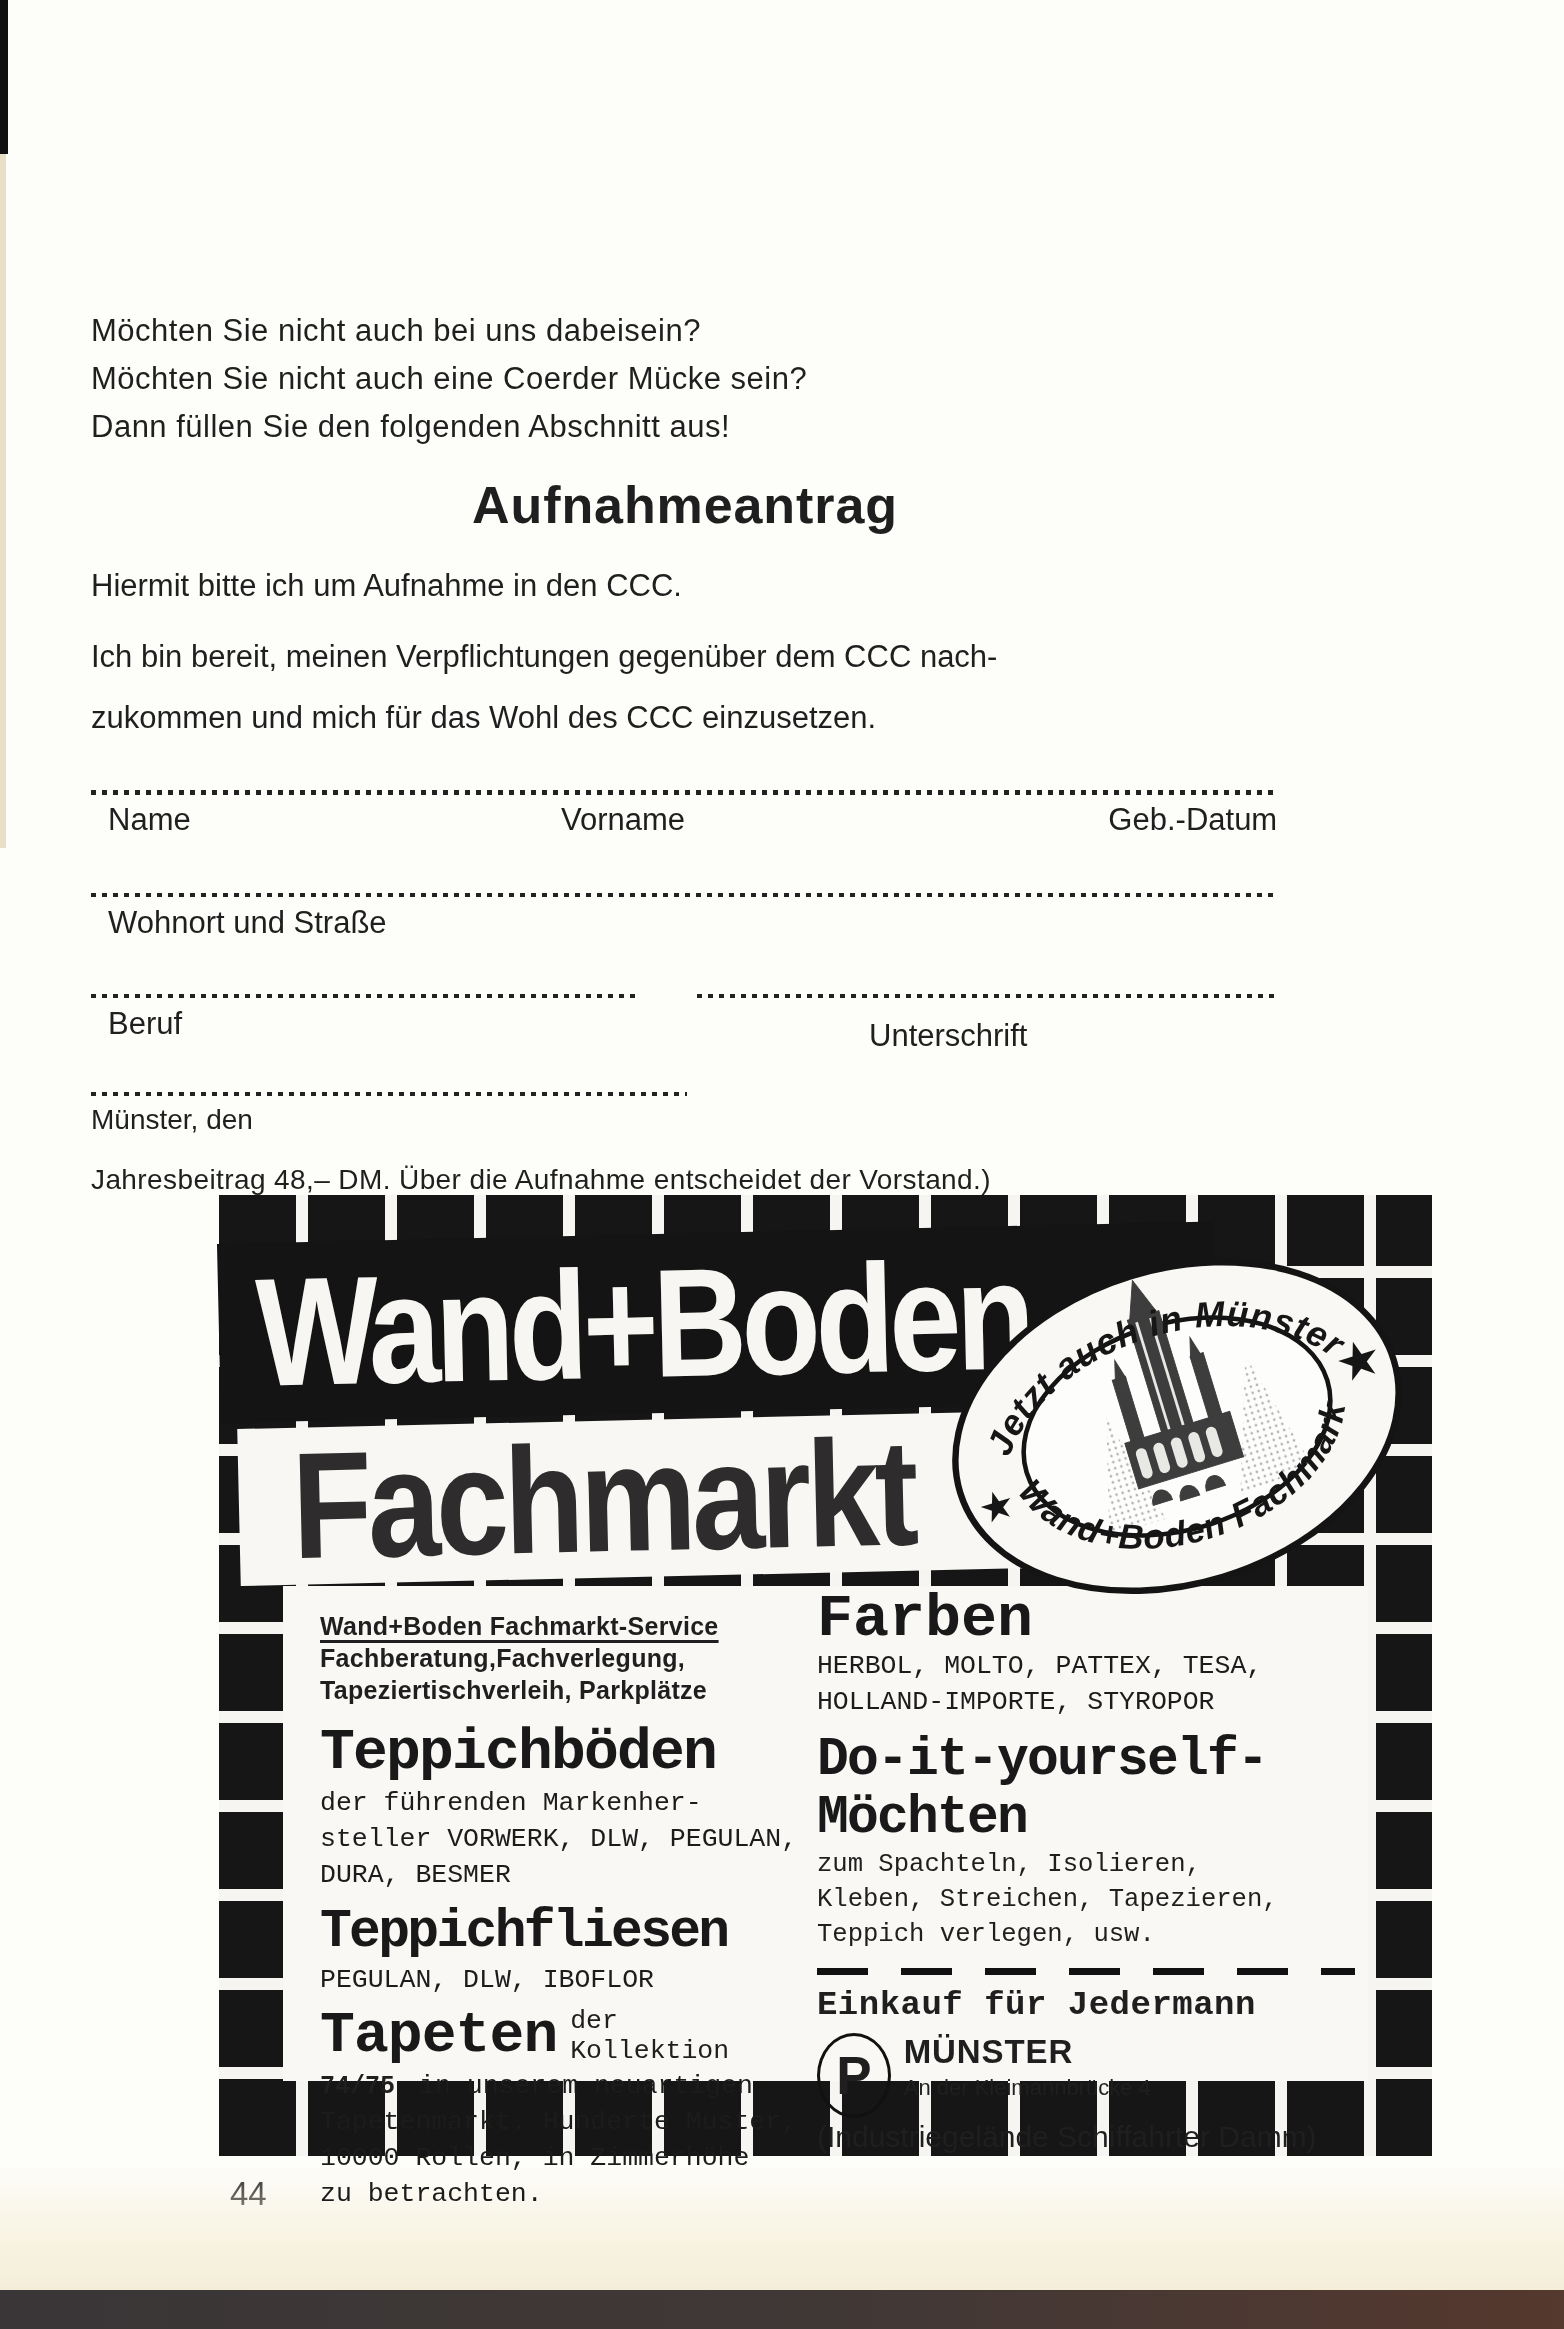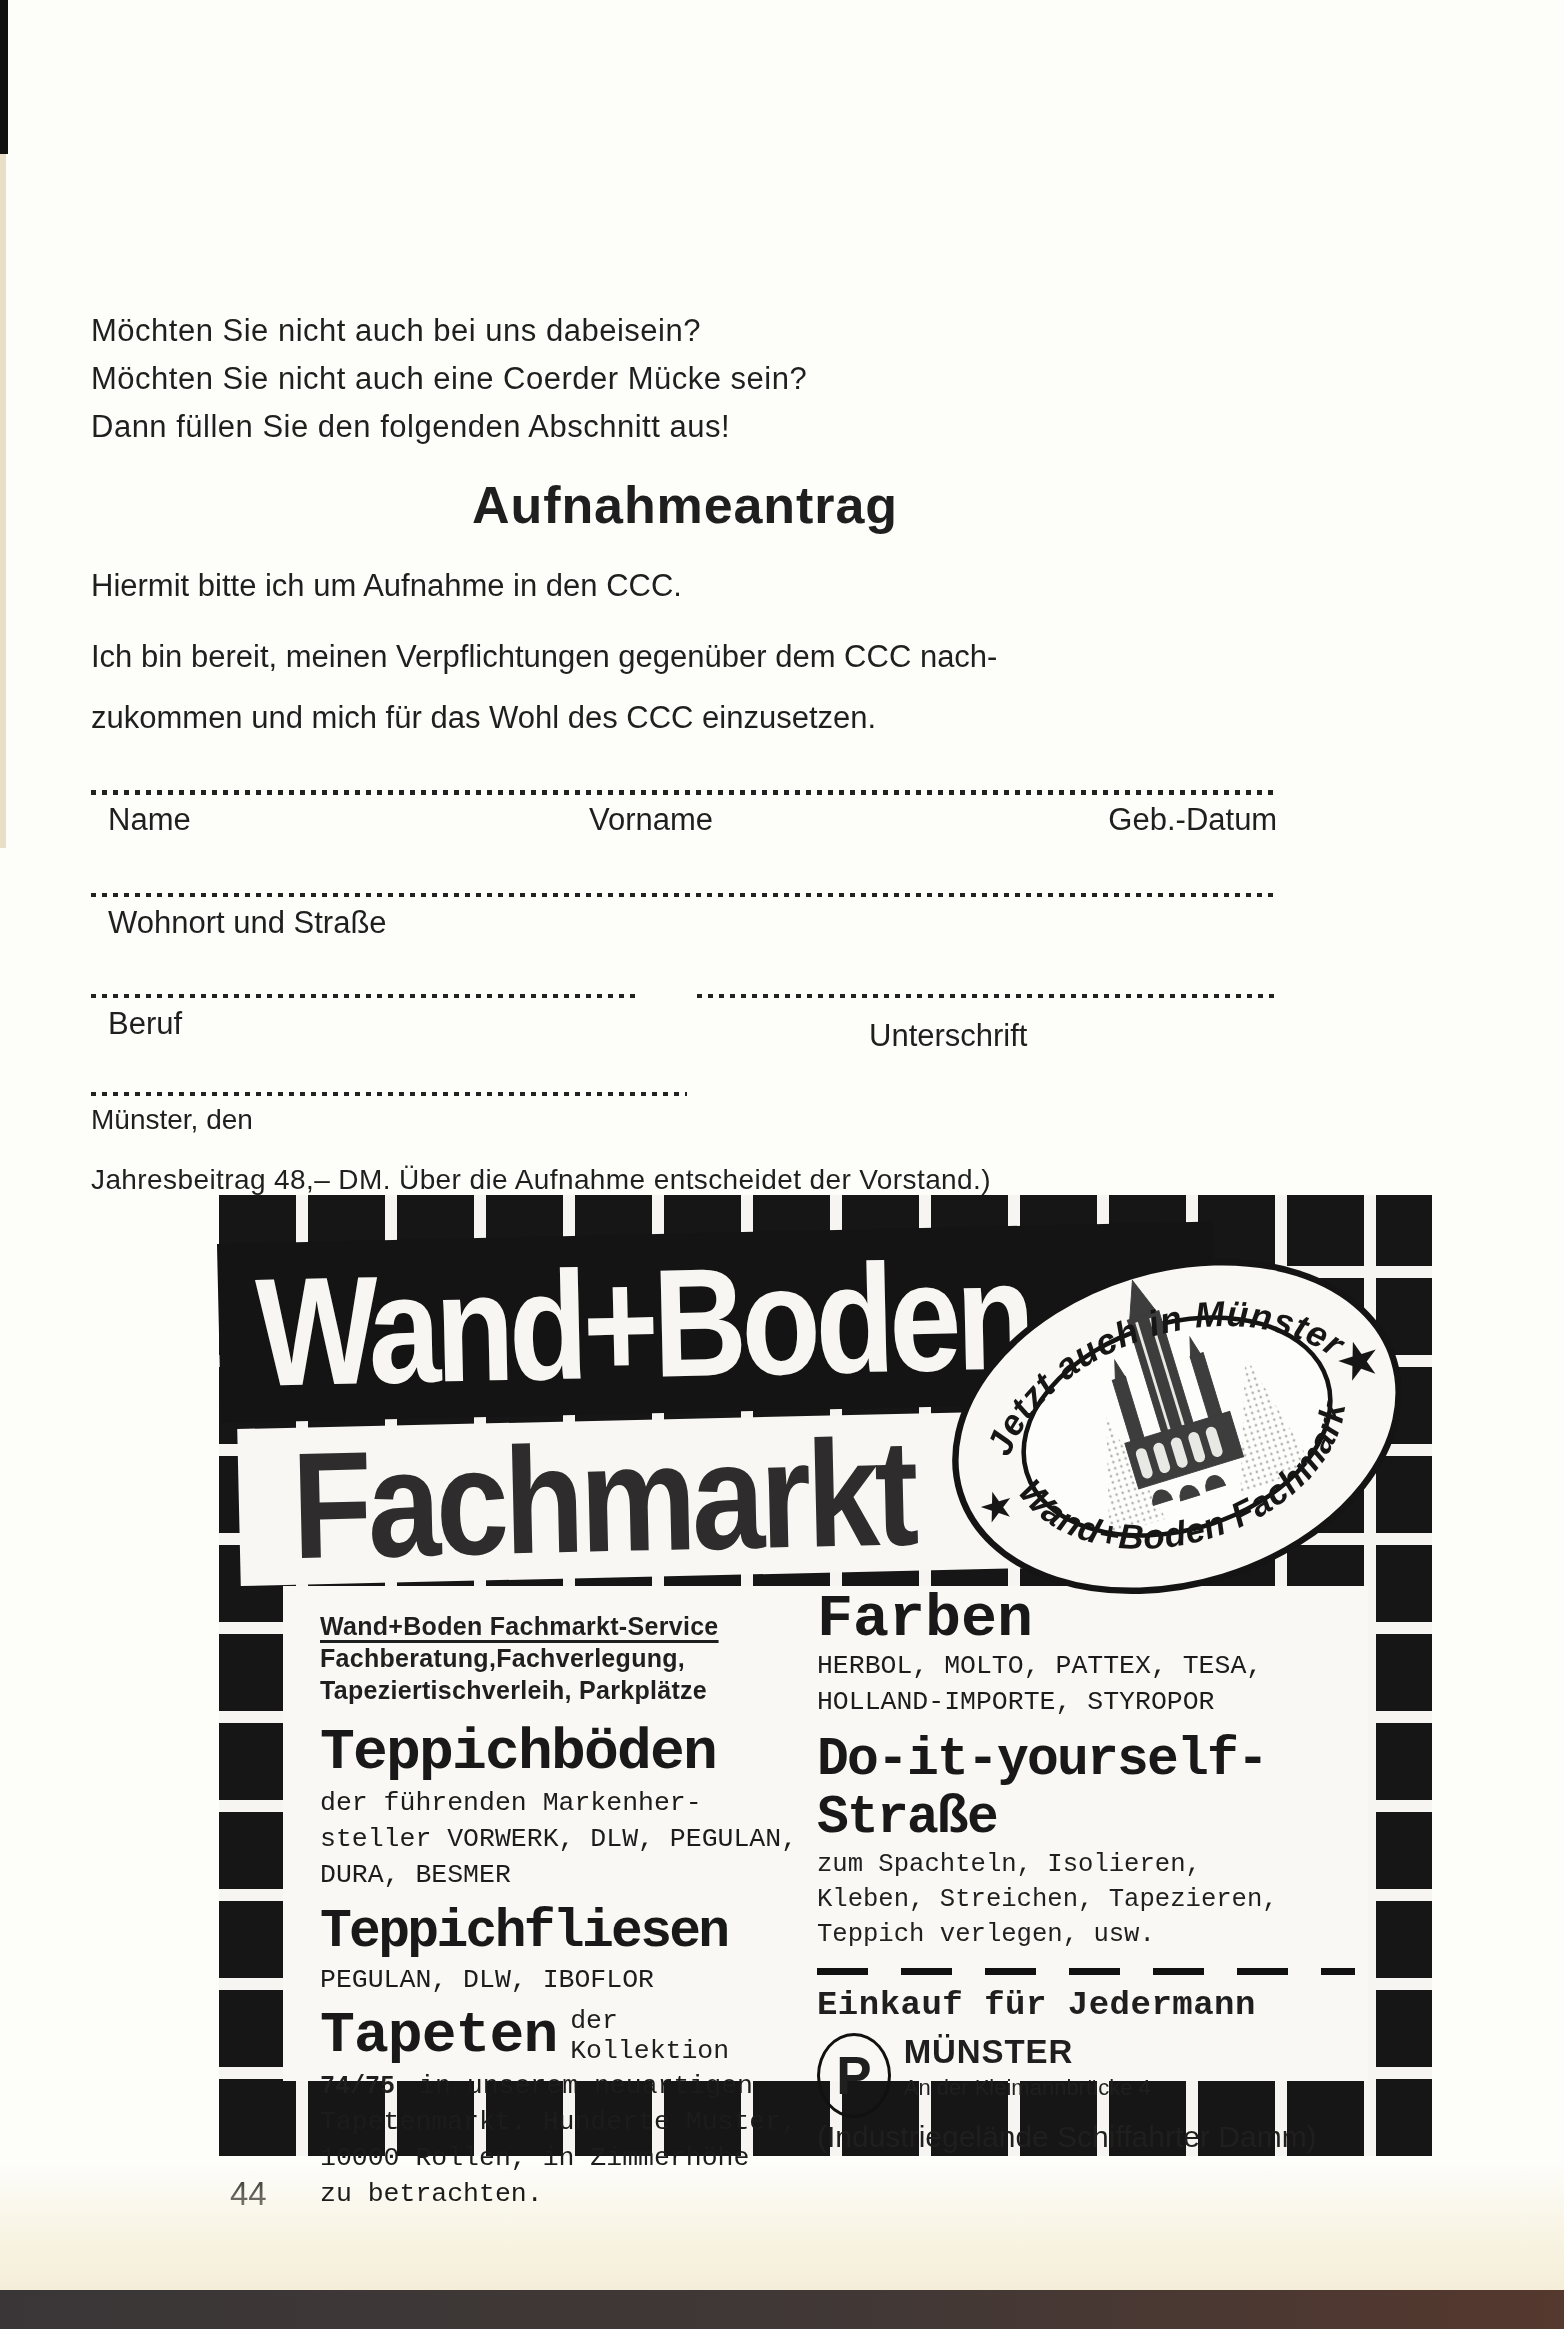--- a/index.html
+++ b/index.html
@@ -23,21 +23,21 @@
   .frow{margin-top:0;}
   .row1{margin-top:42px;}
   .row2{margin-top:51px;}
   .row3{margin-top:49px;}
   .split{display:flex;}
   .split .seg1{width:544px;}
   .split .gap{width:62px;}
   .split .seg2{flex:1;}
   .flabels{position:relative;height:40px;margin-top:7.3px;font-size:31px;}
   .flabels .l-left{position:absolute;left:17px;top:0;}
-  .flabels .l-mid{position:absolute;left:498px;top:0;}
+  .flabels .l-mid{position:absolute;left:470px;top:0;}
   .flabels .l-right{position:absolute;right:1.8px;top:0;}
   .flabels .l-sig{position:absolute;left:778px;top:12px;}
   .muenster{margin-top:46px;}
   .muenster .dotline{width:596px;}
   .muenster .lab{font-size:28px;margin-top:8.2px;}
   .note{margin-top:27.4px;font-size:28px;letter-spacing:0.4px;}
 
   
   .ad{position:absolute;left:219px;top:1195px;width:1213px;height:961px;
       background-color:#161616;
@@ -226,21 +226,21 @@
         <div class="mono desc">10000 Rollen, in Zimmerhöhe</div>
         <div class="mono desc">zu betrachten.</div>
       </div>
 
       <div class="col col-right">
         <div class="bigword h-farben">Farben</div>
         <div class="mono desc">HERBOL, MOLTO, PATTEX, TESA,</div>
         <div class="mono desc">HOLLAND-IMPORTE, STYROPOR</div>
 
         <div class="bigword h-diy">Do-it-yourself-</div>
-        <div class="bigword h-diy" style="margin-top:0;">Straße</div>
+        <div class="bigword h-diy" style="margin-top:0;">Möchten</div>
         <div class="mono desc-sm">zum Spachteln, Isolieren,</div>
         <div class="mono desc-sm">Kleben, Streichen, Tapezieren,</div>
         <div class="mono desc-sm">Teppich verlegen, usw.</div>
 
         <div class="dashrule"></div>
         <div class="slogan">Einkauf für Jedermann</div>
 
         <div class="praddr">
           <div class="pcircle">
             <span>P</span>

